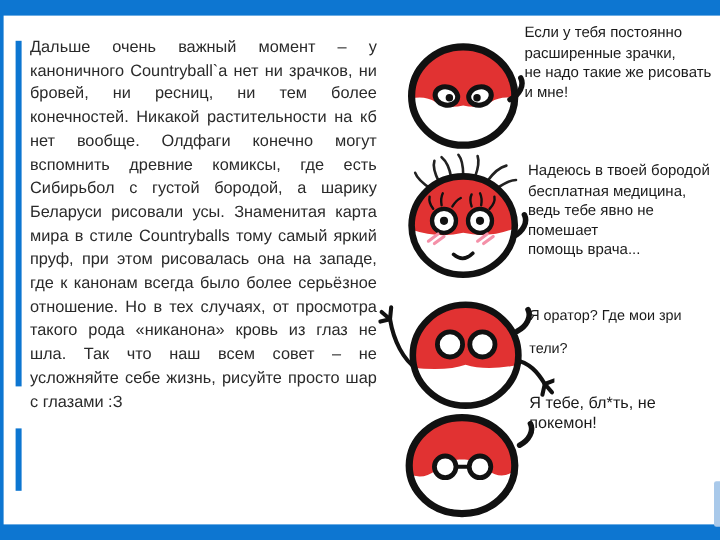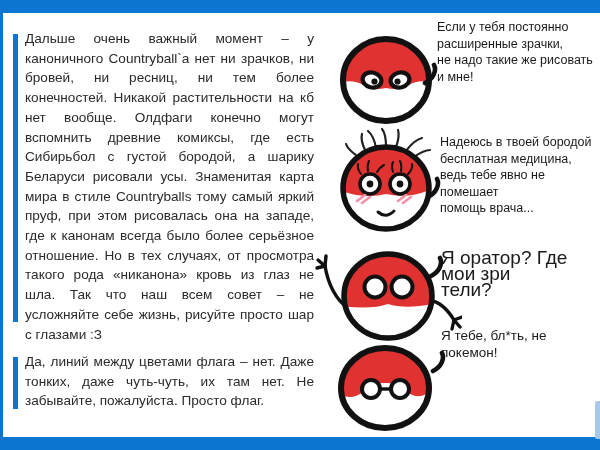--- a/index.html
+++ b/index.html
@@ -21,21 +21,21 @@
   .p1{top:29px;}
   .p2{top:352px;}
   .ball-svg{position:absolute;}
   .tail{position:absolute;width:16px;height:24px;}
   .speech{
     position:absolute;color:#1a1a1a;white-space:pre-line;
     font-size:12.5px;line-height:16.5px;
   }
   .s1{left:437px;top:19px;width:166px;}
   .s2{left:440px;top:134px;width:160px;}
-  .s3{left:441px;top:250px;width:152px;font-size:19px;line-height:16px;}
+  .s3{left:441px;top:250px;width:152px;font-size:12px;line-height:27px;}
   .s4{left:441px;top:328px;width:160px;font-size:13.5px;}
   .logo{
     position:absolute;left:558px;top:401px;width:38px;height:38px;
     background:#a9c9ea;border-radius:2px;display:flex;
     align-items:center;justify-content:center;z-index:5;margin-left:37px;
   }
   .logo-circle{
     width:26px;height:26px;border:1.6px solid #ffffff;border-radius:50%;
     display:flex;align-items:center;justify-content:center;
     color:#ffffff;font-size:9.5px;font-weight:bold;letter-spacing:.3px;
@@ -47,21 +47,20 @@
 <div id="page">
 
   <div class="bar-left"></div>
   <div class="bar-top"></div>
   <div class="bar-bottom"></div>
 
   <div class="quote-bar q1-bar"></div>
   <div class="para p1">Дальше очень важный момент – у каноничного Countryball`а нет ни зрачков, ни бровей, ни ресниц, ни тем более конечностей. Никакой растительности на кб нет вообще. Олдфаги конечно могут вспомнить древние комиксы, где есть Сибирьбол с густой бородой, а шарику Беларуси рисовали усы. Знаменитая карта мира в стиле Countryballs тому самый яркий пруф, при этом рисовалась она на западе, где к канонам всегда было более серьёзное отношение. Но в тех случаях, от просмотра такого рода «никанона» кровь из глаз не шла. Так что наш всем совет – не усложняйте себе жизнь, рисуйте просто шар с глазами :З</div>
 
   <div class="quote-bar q2-bar"></div>
-  <div class="para p2">Да, линий между цветами флага – нет. Даже тонких, даже чуть-чуть, их там нет. Не забывайте, пожалуйста. Просто флаг.</div>
 
   <svg class="ball-svg" style="left:336px;top:30px;" width="100" height="98" viewBox="0 0 100 98">
     <defs>
         <clipPath id="b1c">
           <ellipse cx="50" cy="50" rx="43" ry="41"></ellipse>
         </clipPath>
       </defs>
     <ellipse cx="50" cy="50" rx="43" ry="41" fill="#ffffff"></ellipse>
     <path clip-path="url(#b1c)" fill="#e13232" d="M0,54 Q16,48 27,55 Q36,61 50,58 Q64,61 73,55 Q84,48 100,54 L100,0 L0,0 Z"></path>
     <ellipse cx="50" cy="50" rx="43" ry="41" fill="none" stroke="#111" stroke-width="6"></ellipse>

